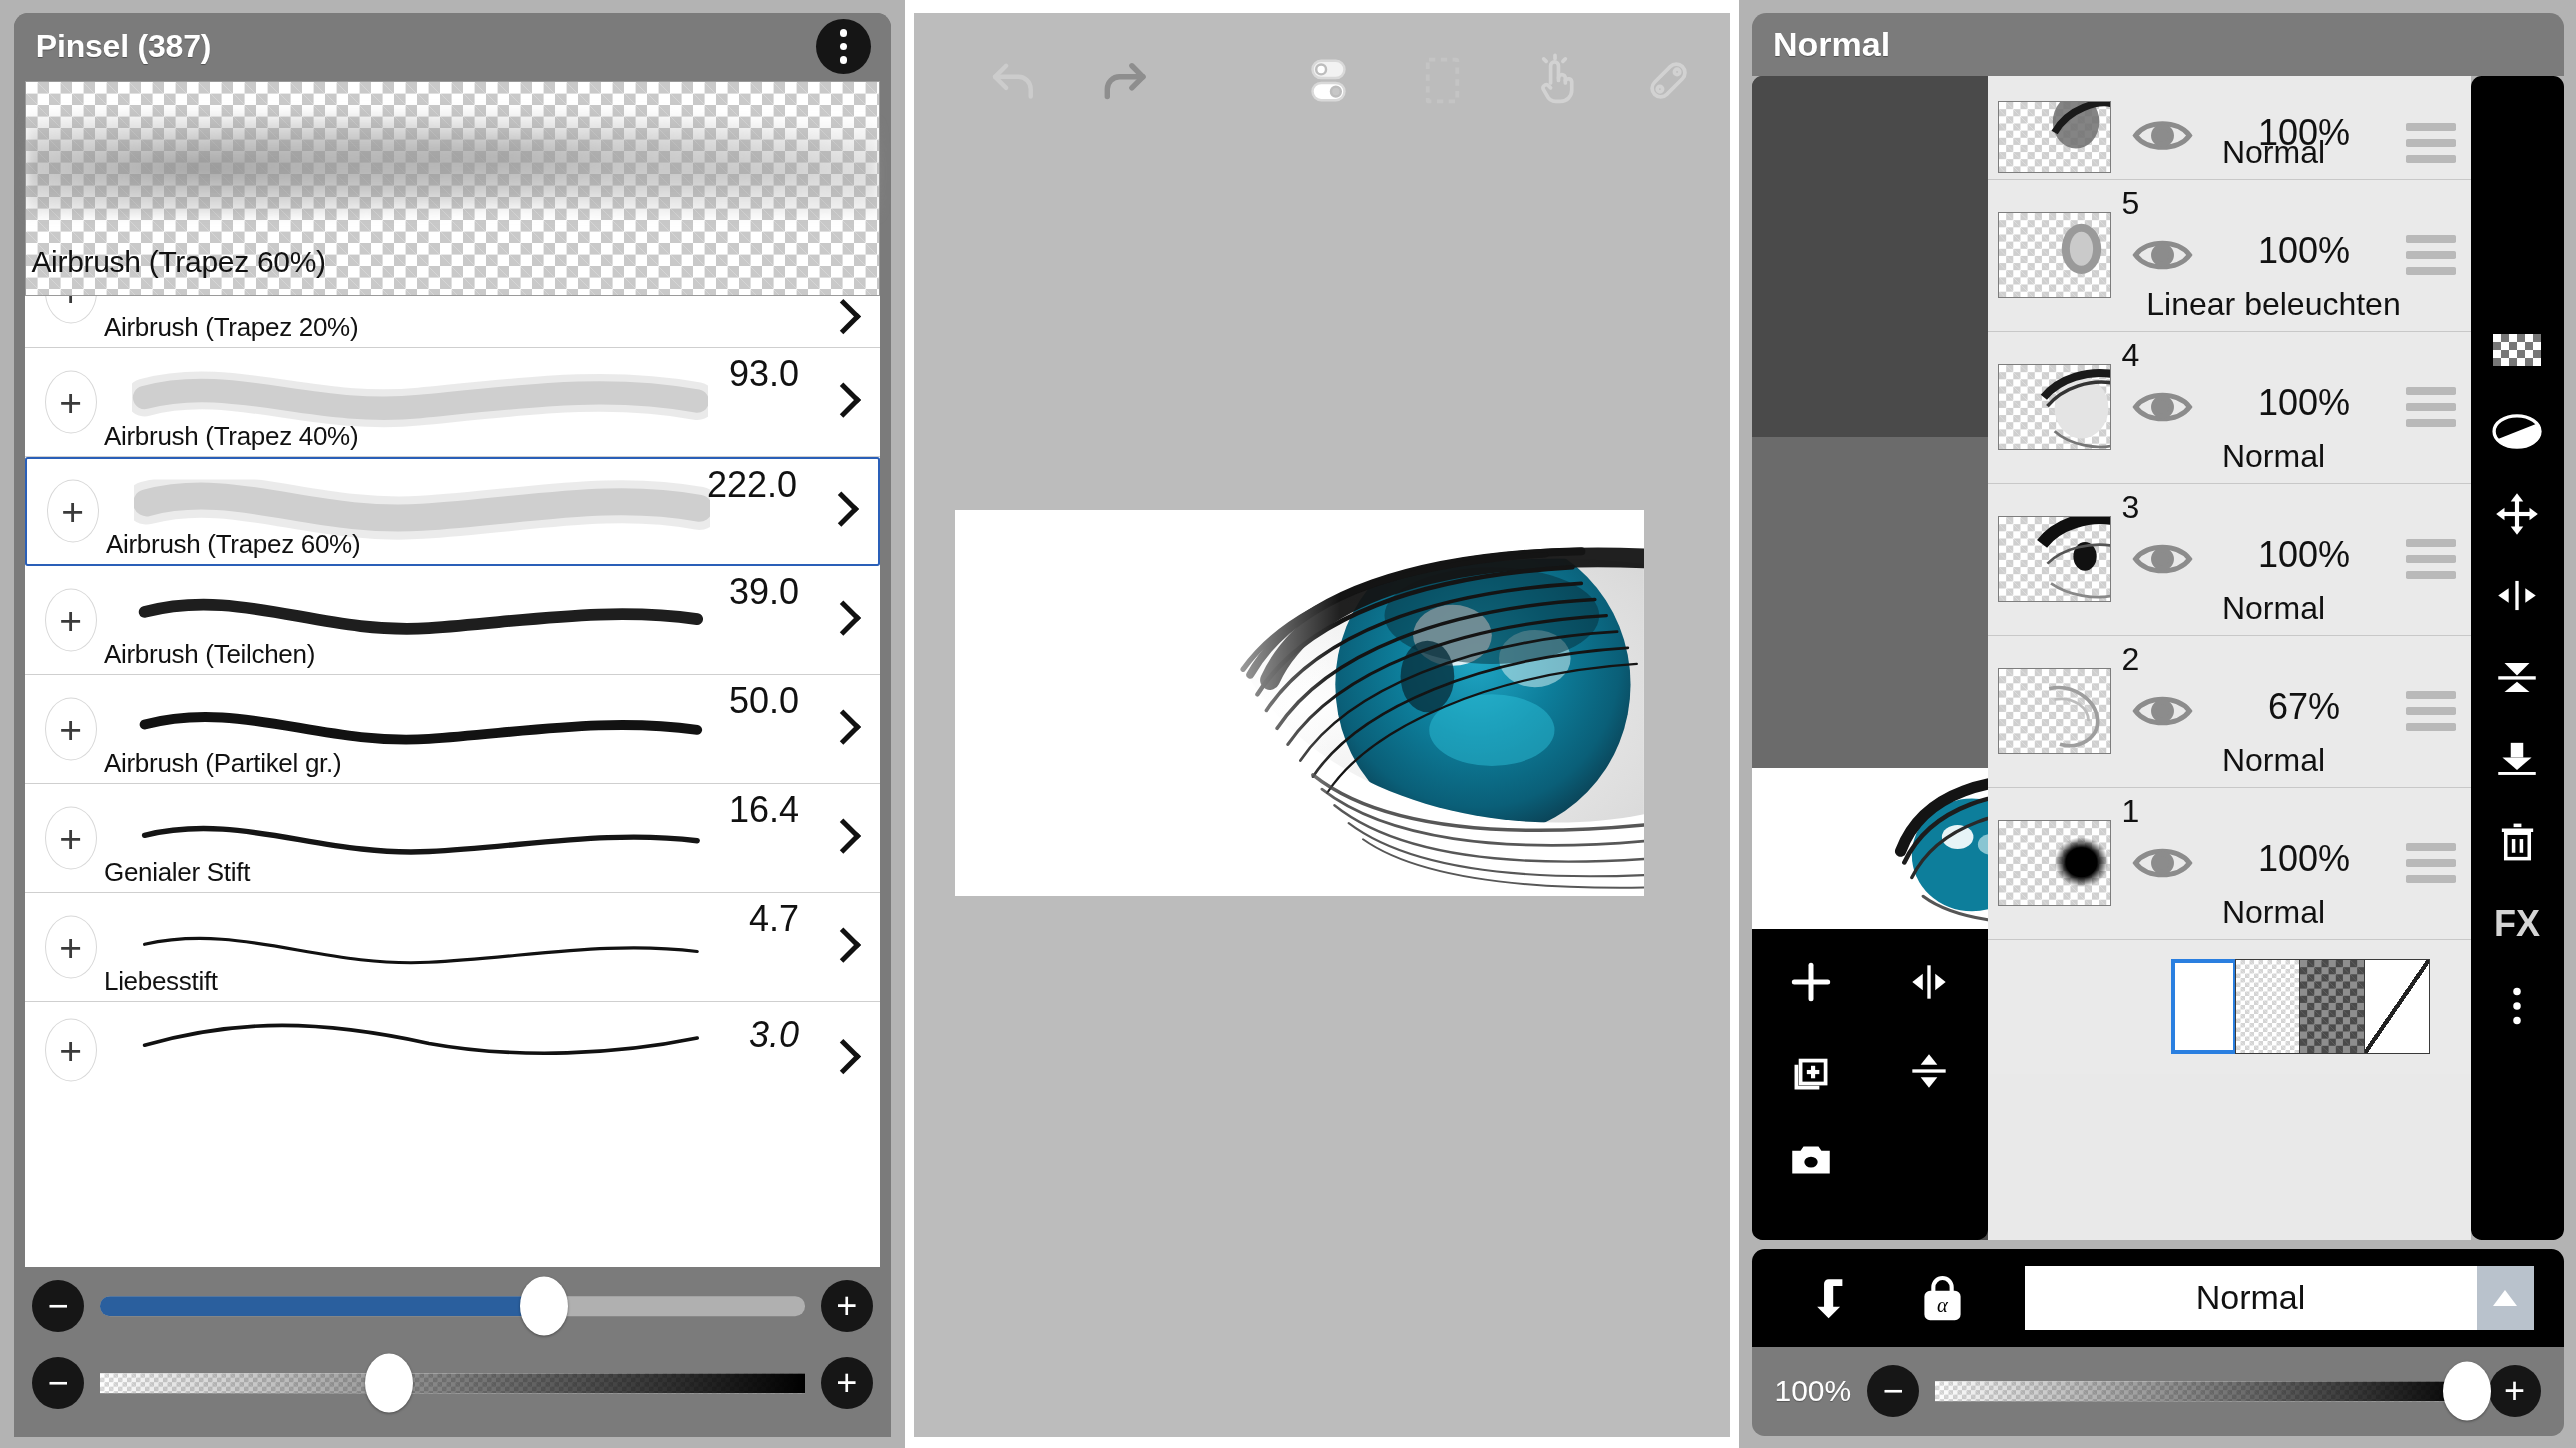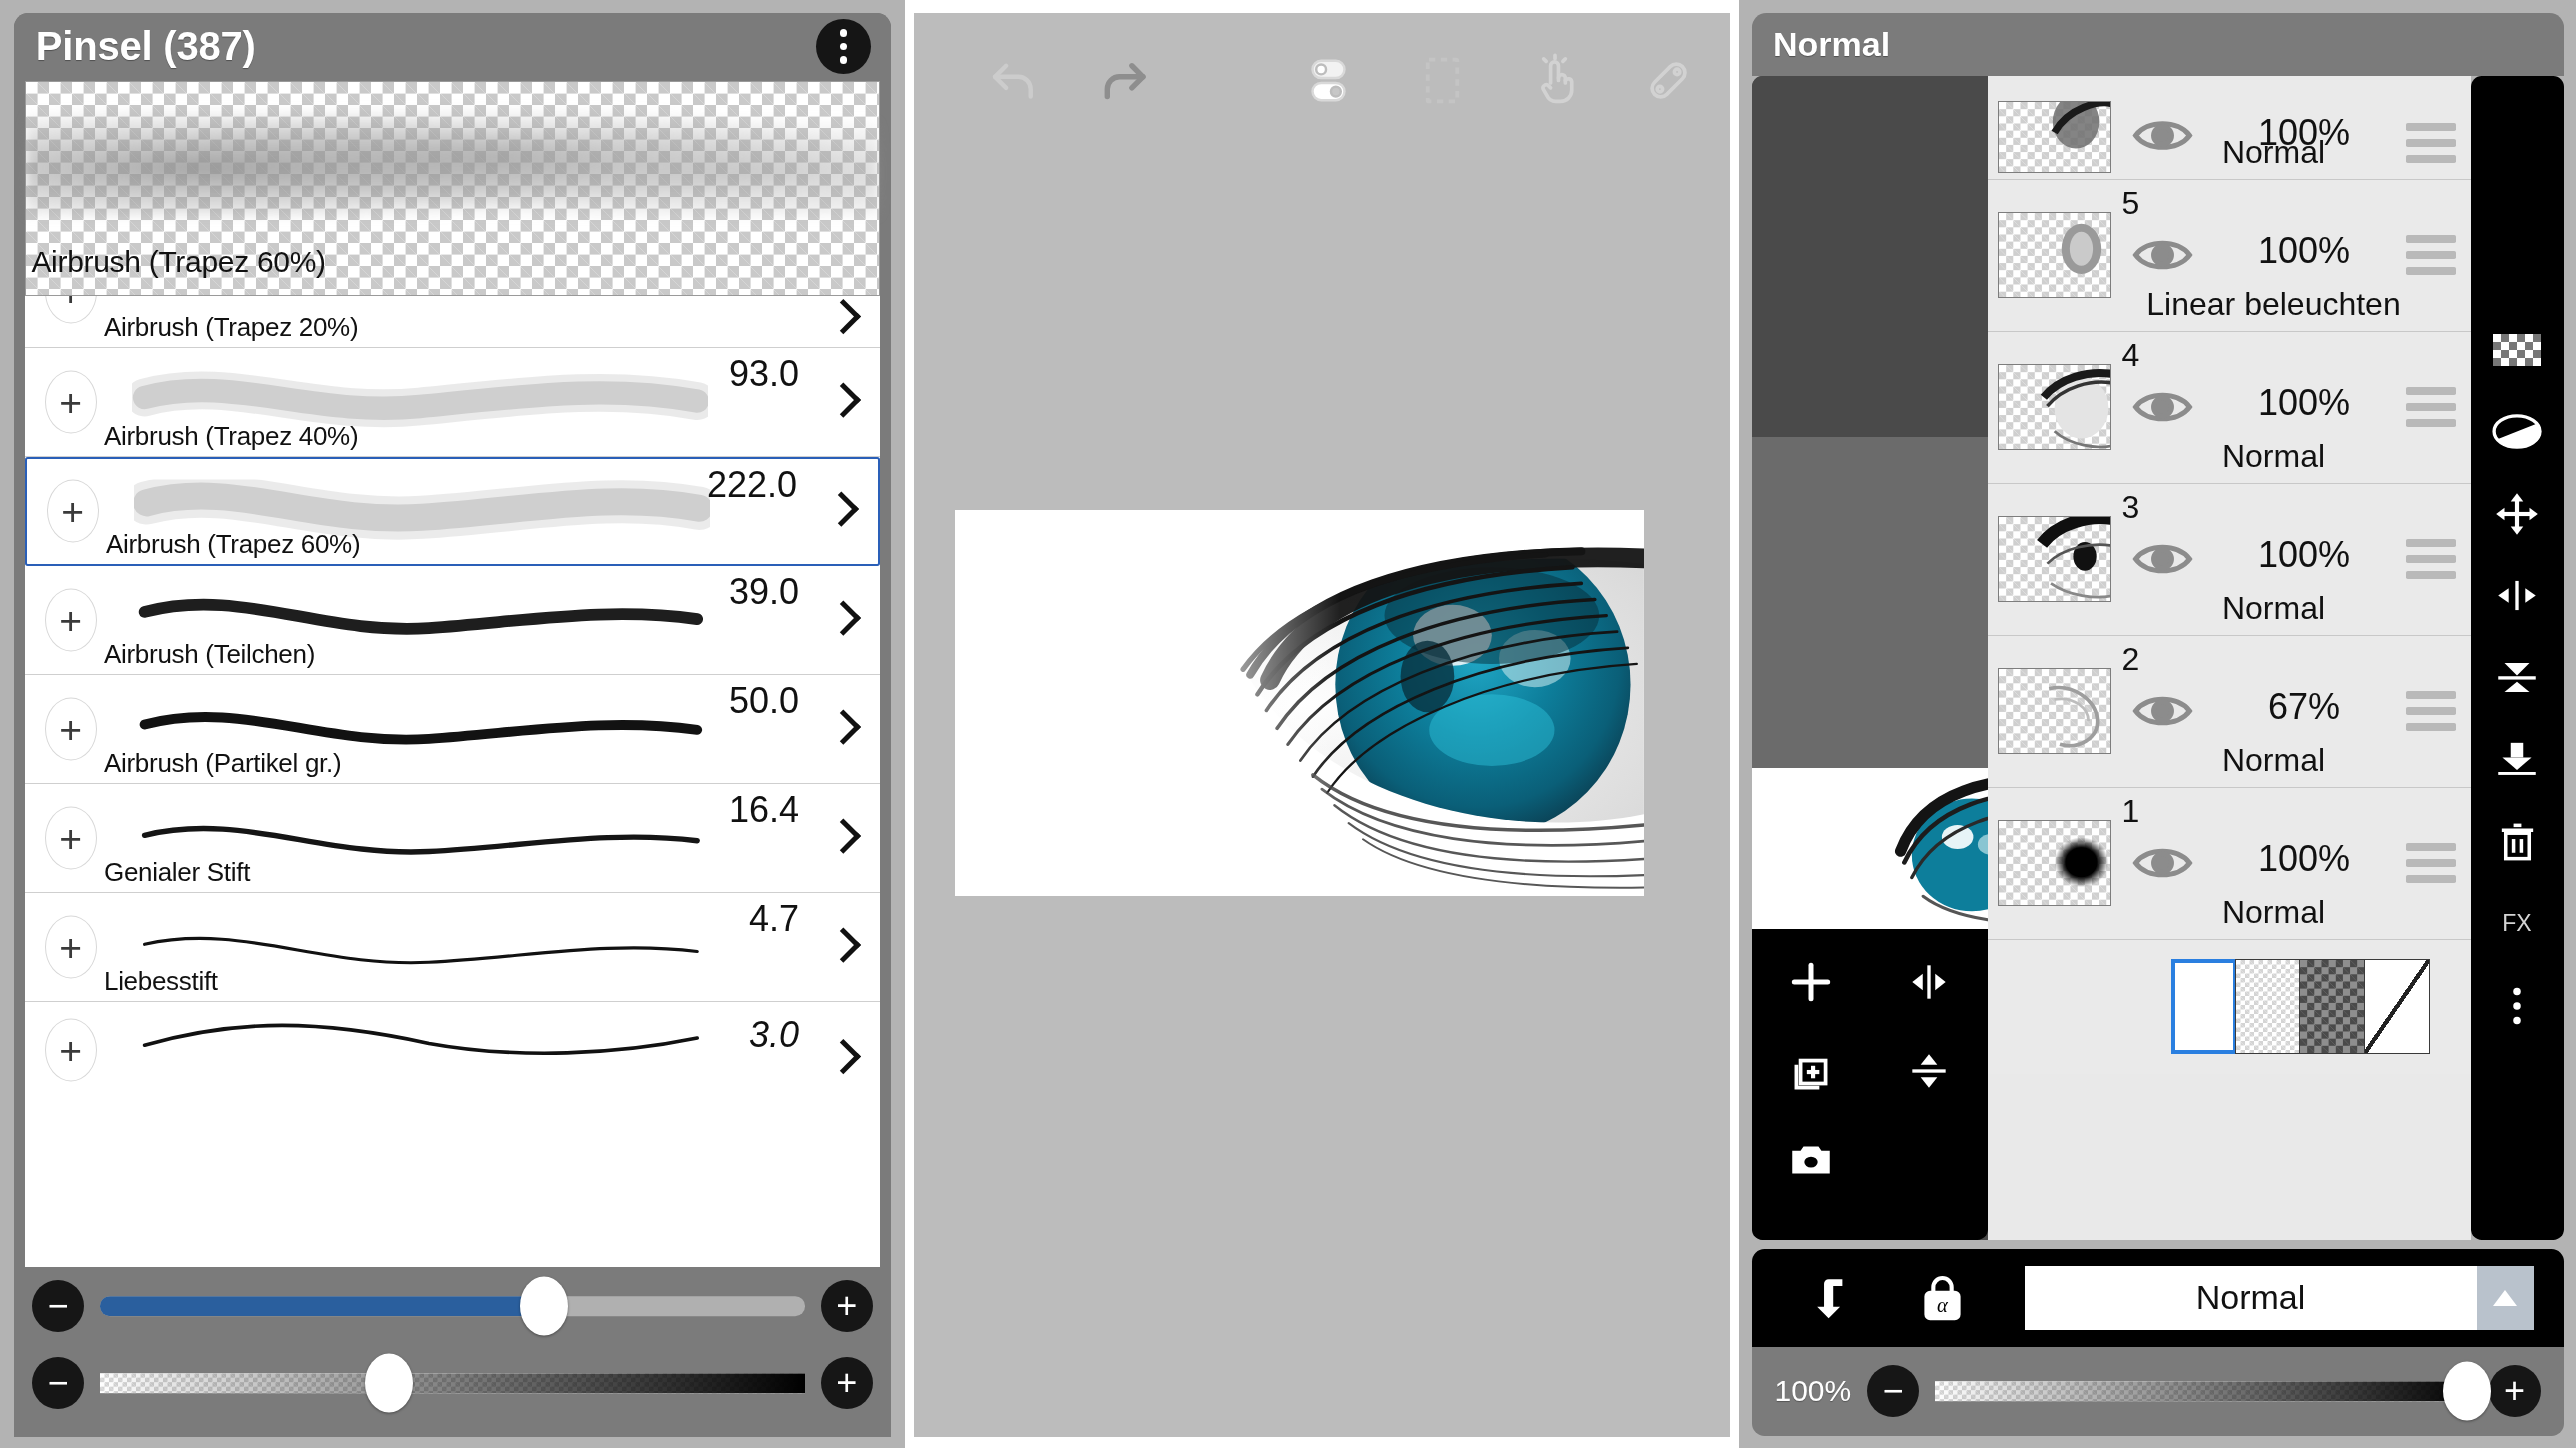--- a/index.html
+++ b/index.html
@@ -56,21 +56,21 @@
     display: flex; flex-direction: column;
     overflow: hidden;
   }
   .brush-title-bar {
     height: 68px; min-height: 68px;
     display: flex; align-items: center; justify-content: space-between;
     padding: 0 19.7px 0 21.5px;
     background: #7b7b7b;
   }
   .brush-title {
-    color: #ffffff; font-size: 40px; font-weight: bold;
+    color: #ffffff; font-size: 32px; font-weight: bold;
     letter-spacing: -0.2px;
     text-shadow: 0 0.9px 0.9px rgba(0,0,0,.35);
   }
   .kebab-btn {
     width: 55px; height: 55px; border-radius: 50%;
     background: #151515;
     display: flex; flex-direction: column; align-items: center; justify-content: center;
     gap: 6.3px;
   }
   .kebab-btn i { width: 7.2px; height: 7.2px; border-radius: 50%; background: #fff; display:block; }
@@ -935,21 +935,21 @@
           <div class="v-tool">
             <svg width="47" height="50" viewBox="0 0 24 24" fill="none" stroke="#ffffff" stroke-width="1.8">
               <path d="M4 6 H20"></path>
                 <path d="M10 3.5 H14"></path>
                 <rect x="6" y="7.5" width="12" height="13"></rect>
               <line x1="10" y1="10.5" x2="10" y2="17.5"></line>
                 <line x1="14" y1="10.5" x2="14" y2="17.5"></line>
             </svg>
           </div>
           <div class="v-tool">
-            <span style="color:#d4d4d4;font-size:23px;font-weight:normal;">FX</span>
+            <span style="color:#d4d4d4;font-size:36px;font-weight:bold;">FX</span>
           </div>
           <div class="v-tool">
             <svg width="18" height="50" viewBox="0 0 6 24" fill="#ffffff">
               <circle cx="3" cy="5" r="1.8"></circle>
                 <circle cx="3" cy="12" r="1.8"></circle>
                 <circle cx="3" cy="19" r="1.8"></circle>
             </svg>
           </div>
         </div>
       </div>

